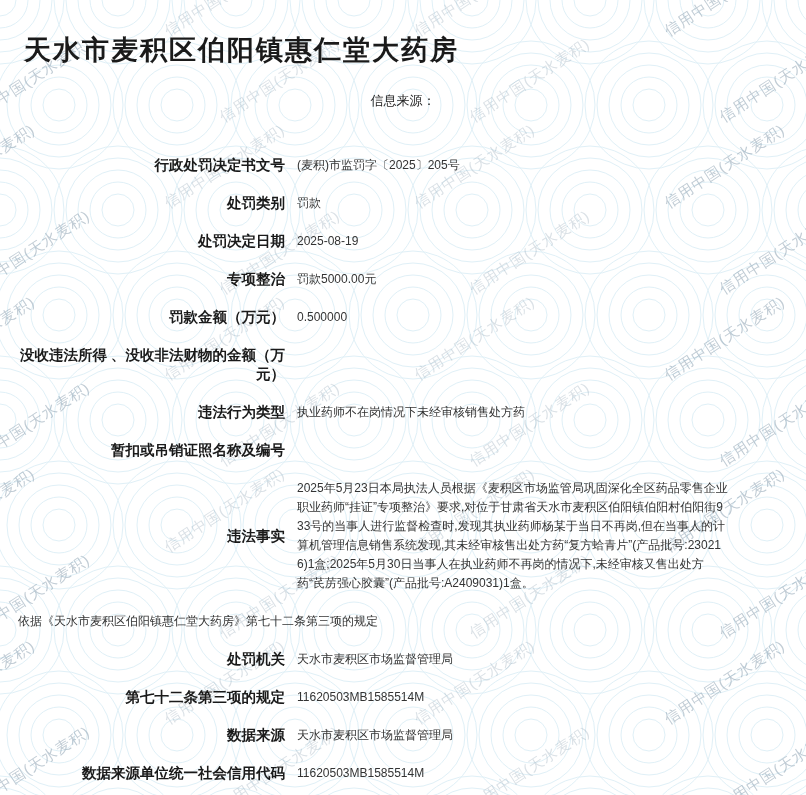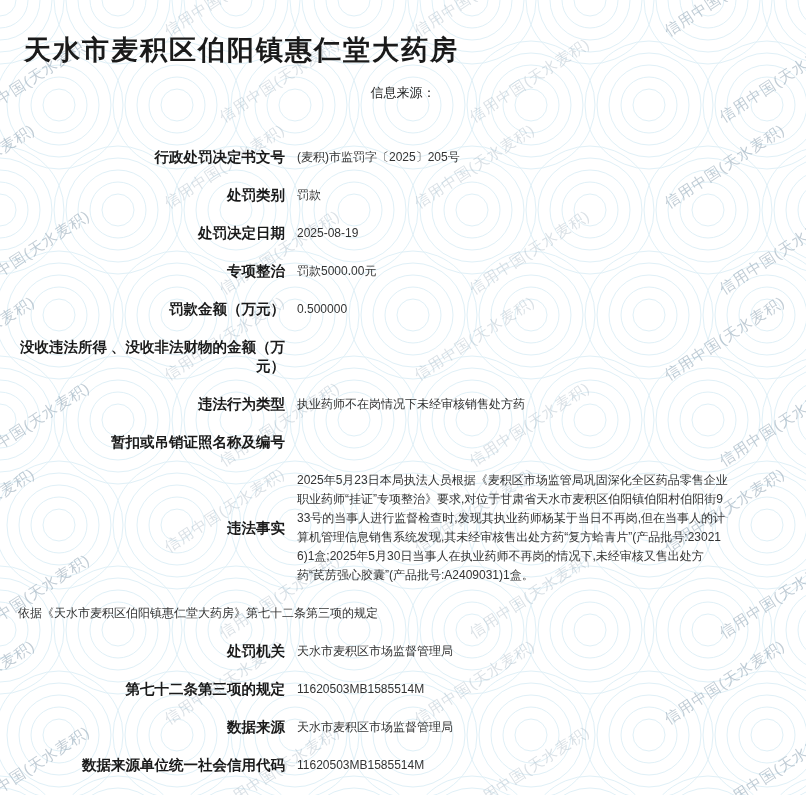--- a/index.html
+++ b/index.html
@@ -52,21 +52,21 @@
     text-align: left;
     font-family: "Liberation Serif", "DejaVu Serif", serif;
     font-size: 27px;
     font-weight: 700;
     letter-spacing: 2px;
     color: #1a1a1a;
     line-height: 36px;
     padding-left: 24px;
   }
   .source {
-    margin-top: 16px;
+    margin-top: 24px;
     text-align: center;
     font-size: 13px;
     color: #222222;
     line-height: 18px;
   }
   #rows {
     margin-top: 46px;
     padding-left: 18px;
   }
   .row {

